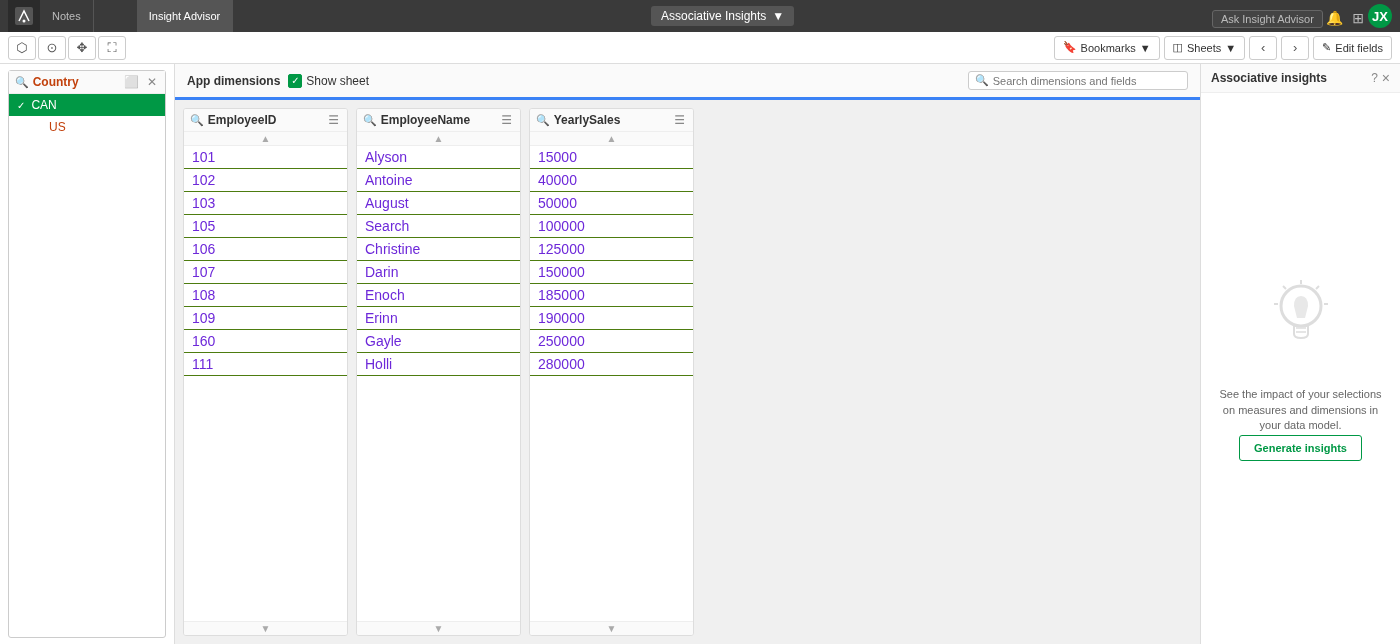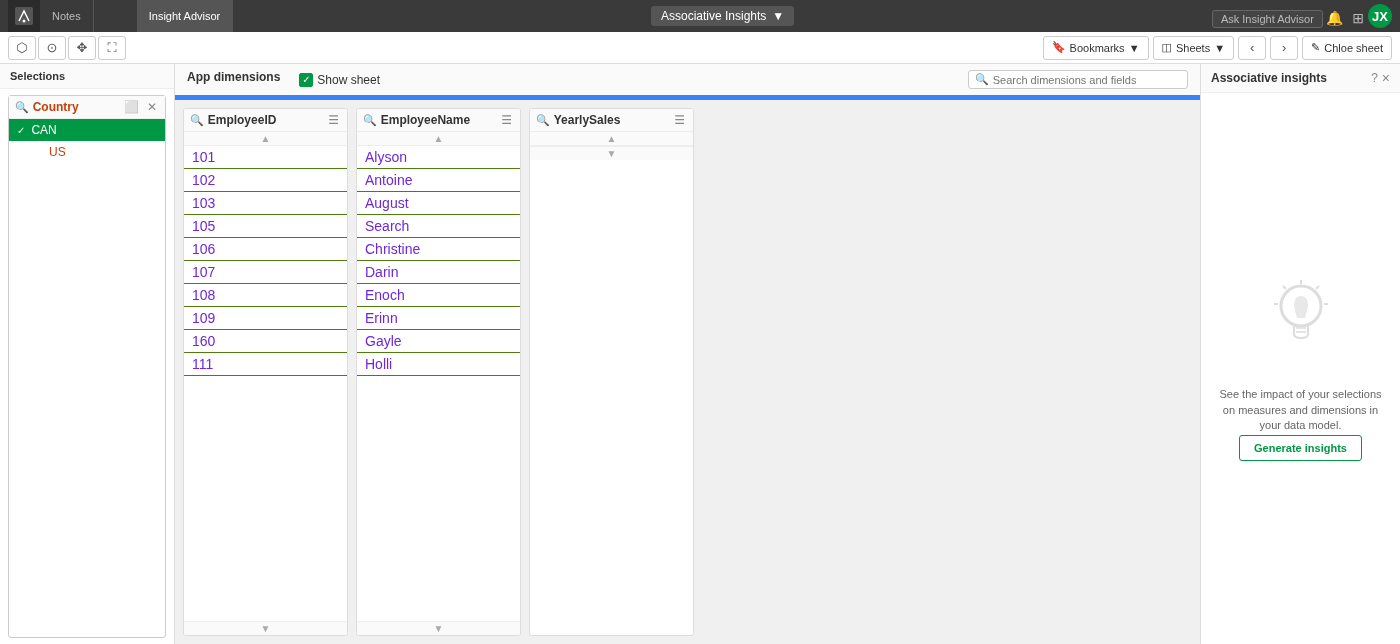--- a/index.html
+++ b/index.html
@@ -39,21 +39,21 @@
     }
     .filter-item.selected { background: #009845; color: #fff; }
     .filter-item.normal { color: #c2410c; margin-left: 32px; }
     .check-icon { font-size: 10px; }
 
     
     .bottom-panel {
       flex: 1; display: flex; flex-direction: column; overflow: hidden;
     }
     .bottom-toolbar {
-      display: flex; padding: 6px 12px; background: #fafafa; border-bottom: 5px solid #3b82f6; gap: 19px; height: 36px;
+      display: flex; align-items: center; padding: 6px 12px; background: #fafafa; border-bottom: 3px solid #3b82f6; gap: 8px; height: 36px;
     }
     .app-dimensions-label { font-size: 12px; font-weight: 600; color: #333; }
     .show-fields-cb { display: flex; align-items: center; gap: 4px; cursor: pointer; }
     .cb-box { width: 14px; height: 14px; background: #009845; border: 1px solid #009845; border-radius: 2px; display: flex; align-items: center; justify-content: center; }
     .cb-check { color: #fff; font-size: 10px; }
     .show-fields-text { font-size: 12px; color: #333; }
     .search-dimensions {
       margin-left: auto; display: flex; align-items: center; border: 1px solid #ccc; border-radius: 3px; background: #fff; padding: 2px 6px; gap: 4px; width: 220px;
     }
     .search-dimensions input { border: none; outline: none; font-size: 11px; flex: 1; color: #333; }
@@ -177,31 +177,28 @@
       <span>▼</span>
     </button>
     <button class="toolbar-btn">
       <span>‹</span>
     </button>
     <button class="toolbar-btn">
       <span>›</span>
     </button>
     <button class="toolbar-text-btn">
       <span>✎</span>
-      <span>Chloe sheet</span>
+      <span>Edit fields</span>
     </button>
   </div>
 </div>
 
 <div class="main-layout">
 
   <div class="selections-panel">
-    <div class="selections-header">
-      <span>Selections</span>
-    </div>
     <div class="country-filter">
       <div class="filter-header">
         <span class="filter-search-icon">🔍</span>
         <span class="filter-title">Country</span>
         <button class="filter-header-btn" title="Clear selection">⬜</button>
         <button class="filter-header-btn" title="Close">✕</button>
       </div>
       <div class="filter-list">
         <div class="filter-item selected">
           <span class="check-icon">✓</span>
@@ -285,20 +282,32 @@
       </div>
 
       <div class="dim-card">
         <div class="dim-card-header">
           <span class="dim-search-icon">🔍</span>
           <span class="dim-title">YearlySales</span>
           <button class="dim-header-btn">☰</button>
         </div>
         <div class="scroll-up-area">
           <span style="font-size:10px;color:#aaa;">▲</span>
+        </div>
+        <div class="dim-list">
+          <div class="dim-item">15000</div>
+          <div class="dim-item">40000</div>
+          <div class="dim-item">50000</div>
+          <div class="dim-item">100000</div>
+          <div class="dim-item">125000</div>
+          <div class="dim-item">150000</div>
+          <div class="dim-item">185000</div>
+          <div class="dim-item">190000</div>
+          <div class="dim-item">250000</div>
+          <div class="dim-item">280000</div>
         </div>
         <div class="scroll-down-area">
           <span style="font-size:10px;color:#aaa;">▼</span>
         </div>
       </div>
 
     </div>
   </div>
 
   <div class="insights-panel">

